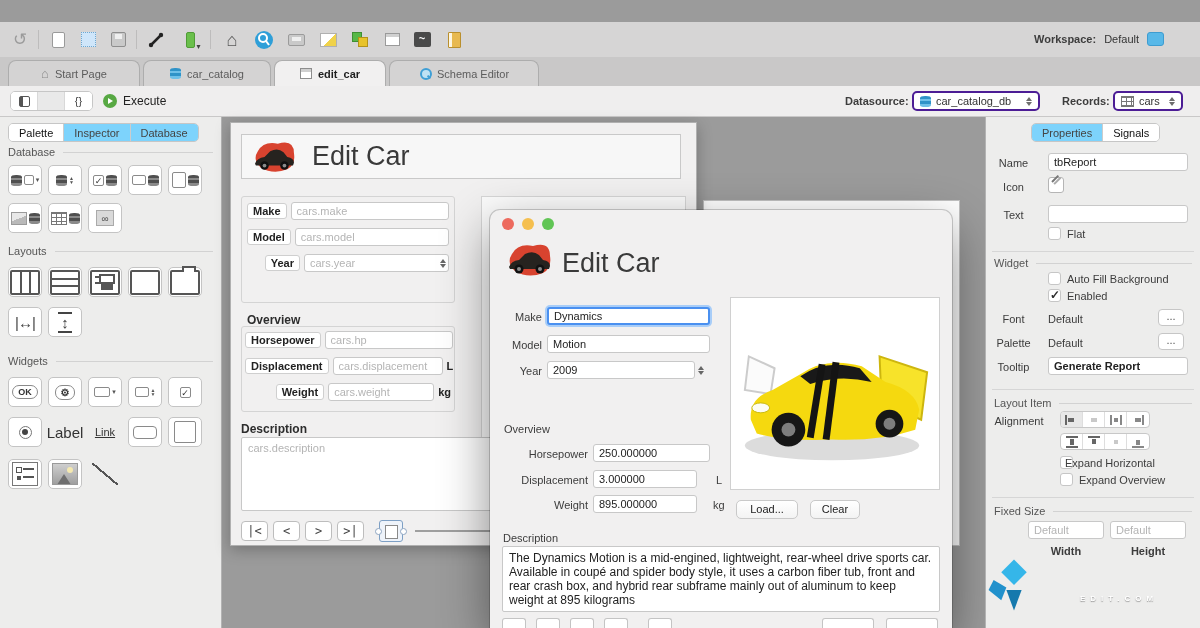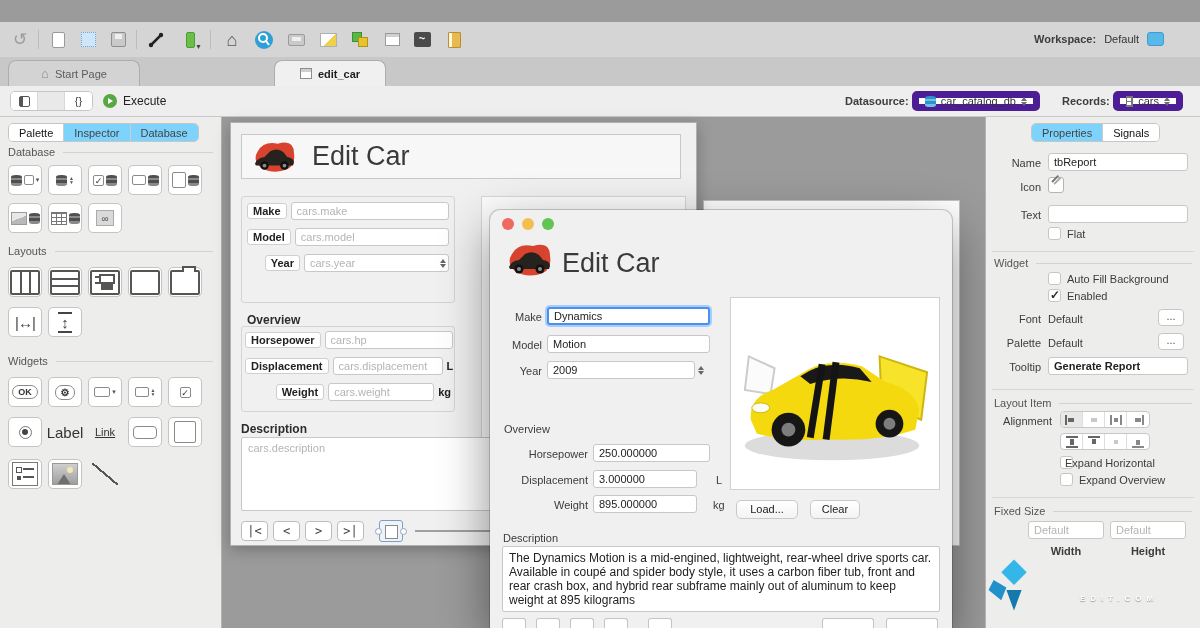--- a/index.html
+++ b/index.html
@@ -63,21 +63,21 @@
   .segGroup { position:absolute; display:flex; border:1px solid #c6c6c6; border-radius:5px; overflow:hidden; background:#fff; }
   .segGroup .sg { width:27px; height:18px; display:flex; align-items:center; justify-content:center; border-right:1px solid #d8d8d8; color:#444; background:#fff; }
   .segGroup .sg:last-child { border-right:none; }
   .segGroup .sg.dim { background:#e9e9e9; }
   .sg-sidebar { width:11px; height:11px; border:1px solid #555; border-radius:2px; }
   .sg-sidebar::before { content:""; display:block; width:3px; height:9px; background:#555; }
   .execute { position:absolute; display:flex; align-items:center; gap:6px; font-size:12px; color:#222; }
   .play { width:14px; height:14px; border-radius:50%; background:#57a843; position:relative; }
   .play::after { content:""; position:absolute; left:5px; top:4px; border-left:5px solid #fff; border-top:3px solid transparent; border-bottom:3px solid transparent; }
   .ds-label { position:absolute; top:9px; font-weight:bold; color:#3d3d3d; }
-  .select { position:absolute; top:5px; height:20px; background:#fff; border:7px solid #4c1d95; border-radius:5px;
+  .select { position:absolute; top:5px; height:20px; background:#fff; border:2px solid #4c1d95; border-radius:5px;
     display:flex; align-items:center; gap:5px; padding:0 6px; }
   .updn { display:flex; flex-direction:column; gap:1px; margin-left:auto; }
   .updn i { display:block; width:0; height:0; border-left:3px solid transparent; border-right:3px solid transparent; }
   .updn .u { border-bottom:4px solid #6d6d6d; }
   .updn .d { border-top:4px solid #6d6d6d; }
 
   
   .panelL { left:0; top:117px; width:222px; height:511px; background:#ededec; border-right:1px solid #b3b3b3; }
   .panelR { left:985px; top:117px; width:215px; height:511px; background:#ededec; border-left:1px solid #b3b3b3; }
   .ptabs { position:absolute; display:flex; border:1px solid #c6c6c6; border-radius:5px; overflow:hidden; }
@@ -155,21 +155,21 @@
     border-radius:10px 10px 0 0; box-shadow:0 18px 50px rgba(0,0,0,.45), 0 0 0 1px rgba(0,0,0,.18); }
   .lights { position:absolute; left:12px; top:8px; display:flex; gap:8px; }
   .light { width:12px; height:12px; border-radius:50%; }
   .dl-label { position:absolute; color:#3c3c3c; text-align:right; }
   .dlg-title { font-size:27px; color:#3a3a3a; }
   .imgbox { position:absolute; left:240px; top:87px; width:210px; height:193px; background:#fff; border:1px solid #d0d0d0; display:flex; align-items:flex-start; justify-content:center; }
   .btn { position:absolute; height:19px; background:linear-gradient(#ffffff,#f3f3f3); border:1px solid #c9c9c9; border-radius:5px; font-size:11px; color:#222; text-align:center; line-height:17px; }
   .stub { position:absolute; background:#fff; border:1px solid #c4c4c4; border-radius:3px 3px 0 0; border-bottom:none; height:12px; }
 
   
-  .plabel { position:absolute; color:#3c3c3c; text-align:right; }
+  .plabel { position:absolute; color:#3c3c3c; text-align:center; }
   .cb { position:absolute; width:13px; height:13px; background:#fff; border:1px solid #c6c6c6; border-radius:3px; }
   .cb.checked::after { content:"✓"; position:absolute; left:1px; top:-2px; font-size:12px; font-weight:bold; color:#2e2e2e; }
   .cblab { position:absolute; color:#3c3c3c; }
   .morebtn { position:absolute; width:26px; height:17px; background:#fff; border:1px solid #c6c6c6; border-radius:4px; text-align:center; line-height:12px; color:#555; }
   .sep { position:absolute; left:6px; right:6px; height:1px; background:#d6d6d6; }
   .segrow { position:absolute; display:flex; border:1px solid #c8c8c8; border-radius:4px; background:#fff; overflow:hidden; }
   .segrow .seg { width:22px; height:15px; border-right:1px solid #dedede; display:flex; align-items:center; justify-content:center; }
   .segrow .seg:last-child { border-right:none; }
   .segrow .seg.sel { background:#e8e8e8; }
   .iconpick { position:absolute; width:16px; height:16px; background:#fff; border:1px solid #b5b5b5; border-radius:3px; }
@@ -247,23 +247,31 @@
       <span>Default</span>
       <span class="ws-icon"></span>
     </div>
   </div>
 
   <div class="abs tabbar">
     <div class="tab" style="left:8px;width:132px">
       <span class="ti-home">⌂</span>
       <span>Start Page</span>
     </div>
+    <div class="tab" style="left:143px;width:128px">
+      <span class="ti-db"></span>
+      <span>car_catalog</span>
+    </div>
     <div class="tab active" style="left:274px;width:112px">
       <span class="ti-win"></span>
       <span>edit_car</span>
+    </div>
+    <div class="tab" style="left:389px;width:150px">
+      <span class="ti-mag"></span>
+      <span>Schema Editor</span>
     </div>
   </div>
 
   <div class="abs subbar">
     <div class="segGroup" style="left:10px;top:5px">
       <span class="sg">
           <span class="sg-sidebar"></span>
         </span>
       <span class="sg dim"></span>
       <span class="sg">

